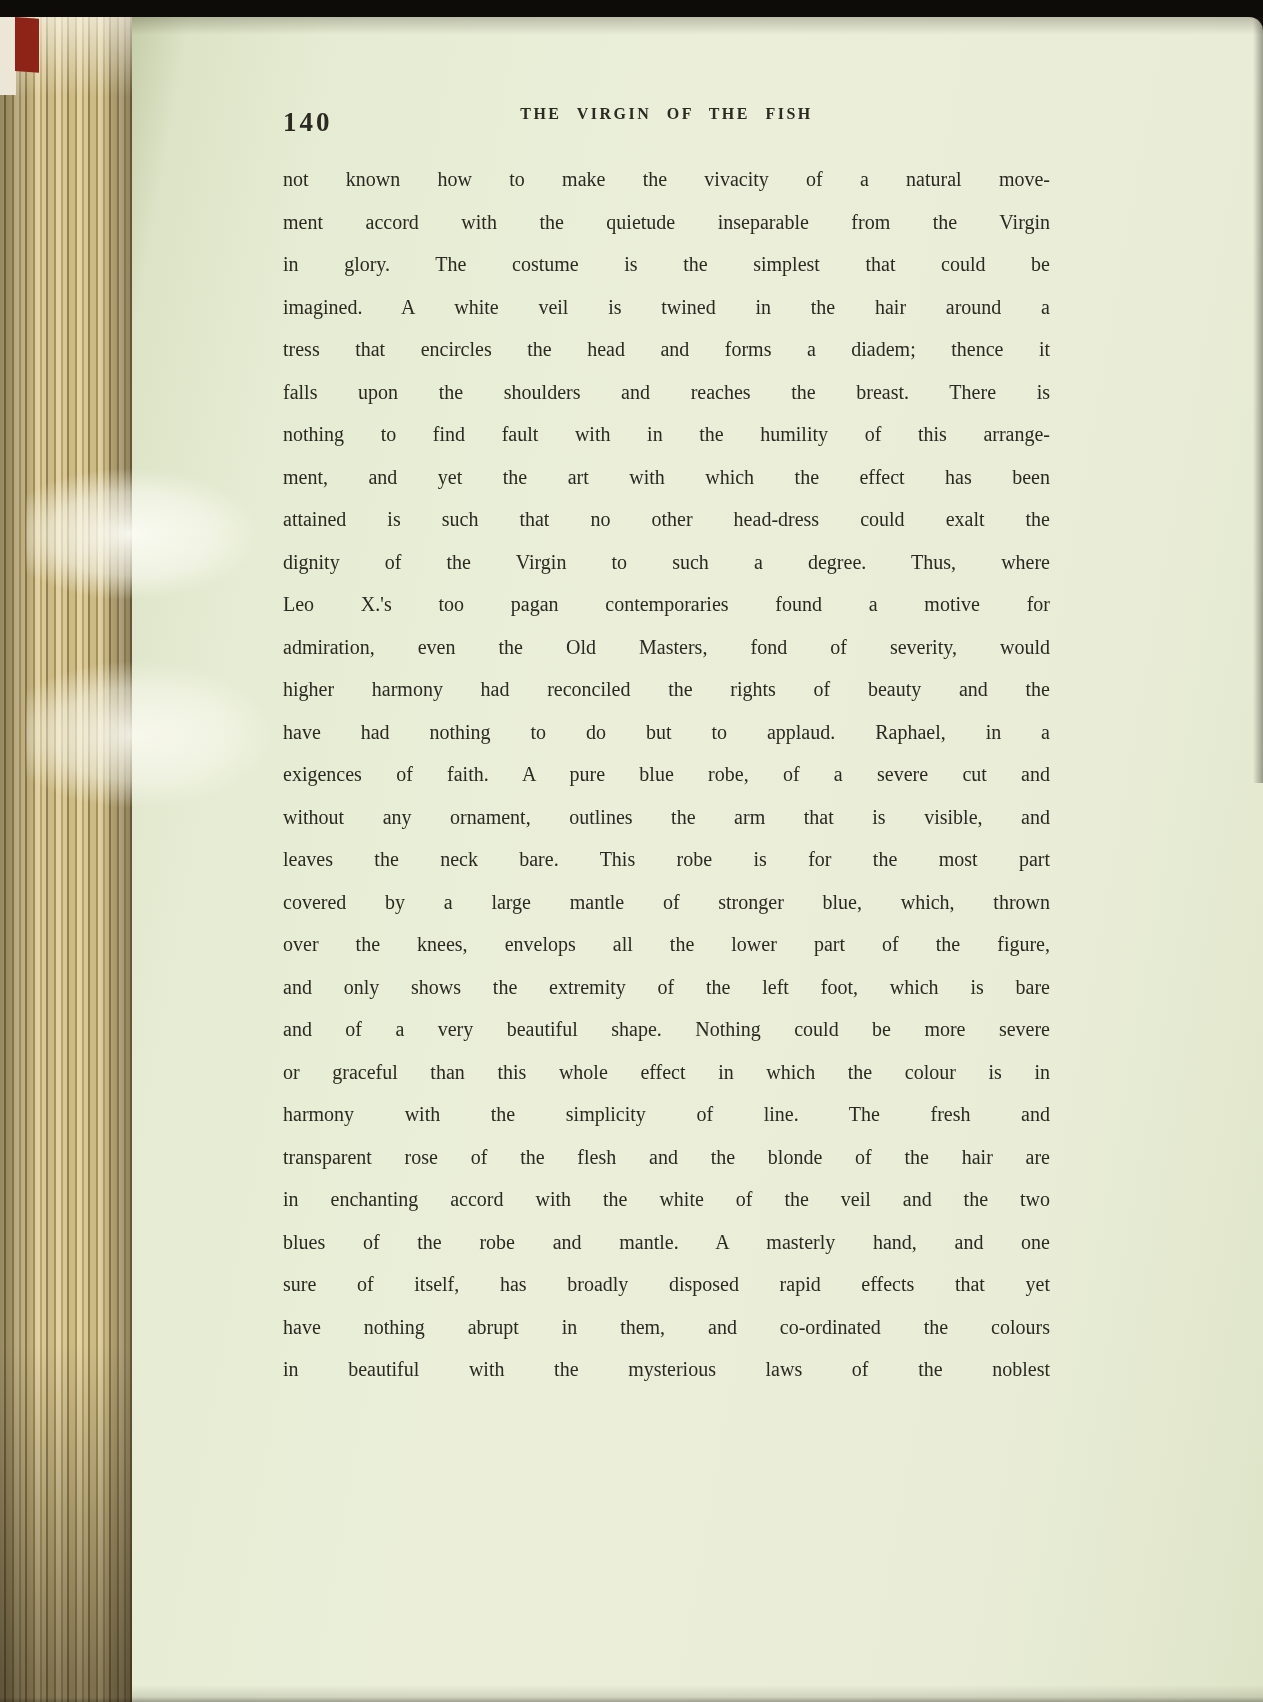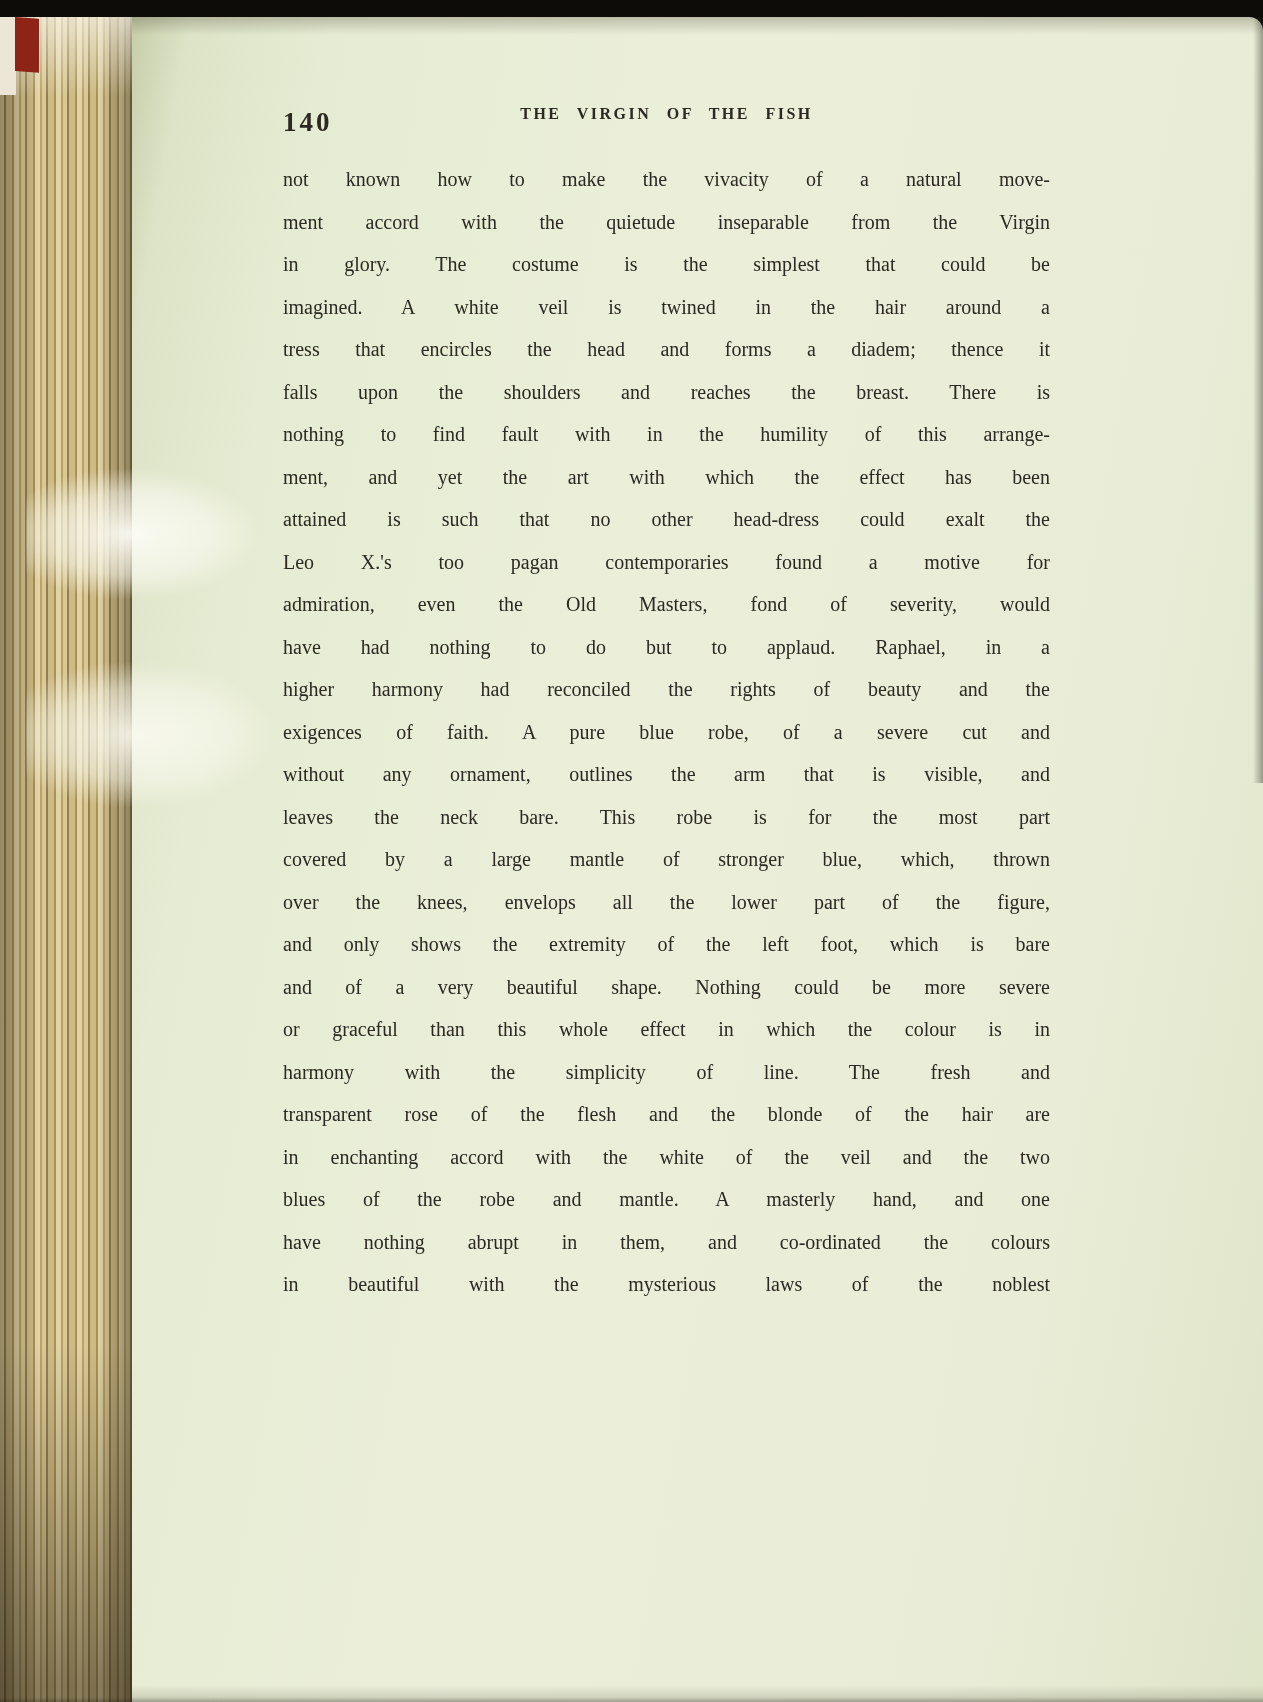--- a/index.html
+++ b/index.html
@@ -94,36 +94,38 @@
   <div class="page-body ink">
     <div class="ln">not known how to make the vivacity of a natural move-</div>
     <div class="ln">ment accord with the quietude inseparable from the Virgin</div>
     <div class="ln">in glory.  The costume is the simplest that could be</div>
     <div class="ln">imagined.  A white veil is twined in the hair around a</div>
     <div class="ln">tress that encircles the head and forms a diadem; thence it</div>
     <div class="ln">falls upon the shoulders and reaches the breast.  There is</div>
     <div class="ln">nothing to find fault with in the humility of this arrange-</div>
     <div class="ln">ment, and yet the art with which the effect has been</div>
     <div class="ln">attained is such that no other head-dress could exalt the</div>
+    <div class="ln">dignity of the Virgin to such a degree.  Thus, where</div>
     <div class="ln">Leo X.'s too pagan contemporaries found a motive for</div>
     <div class="ln">admiration, even the Old Masters, fond of severity, would</div>
+    <div class="ln">higher harmony had reconciled the rights of beauty and the</div>
     <div class="ln">have had nothing to do but to applaud.  Raphael, in a</div>
-    <div class="ln">higher harmony had reconciled the rights of beauty and the</div>
     <div class="ln">exigences of faith.  A pure blue robe, of a severe cut and</div>
     <div class="ln">without any ornament, outlines the arm that is visible, and</div>
     <div class="ln">leaves the neck bare.  This robe is for the most part</div>
     <div class="ln">covered by a large mantle of stronger blue, which, thrown</div>
     <div class="ln">over the knees, envelops all the lower part of the figure,</div>
     <div class="ln">and only shows the extremity of the left foot, which is bare</div>
     <div class="ln">and of a very beautiful shape.  Nothing could be more severe</div>
     <div class="ln">or graceful than this whole effect in which the colour is in</div>
     <div class="ln">harmony with the simplicity of line.  The fresh and</div>
     <div class="ln">transparent rose of the flesh and the blonde of the hair are</div>
     <div class="ln">in enchanting accord with the white of the veil and the two</div>
     <div class="ln">blues of the robe and mantle.  A masterly hand, and one</div>
+    <div class="ln">sure of itself, has broadly disposed rapid effects that yet</div>
     <div class="ln">have nothing abrupt in them, and co-ordinated the colours</div>
     <div class="ln">in beautiful with the mysterious laws of the noblest</div>
   </div>
 
   <div class="shadow-right"></div>
   <div class="shadow-bottom"></div>
 
 </div>
 
 </body></html>

